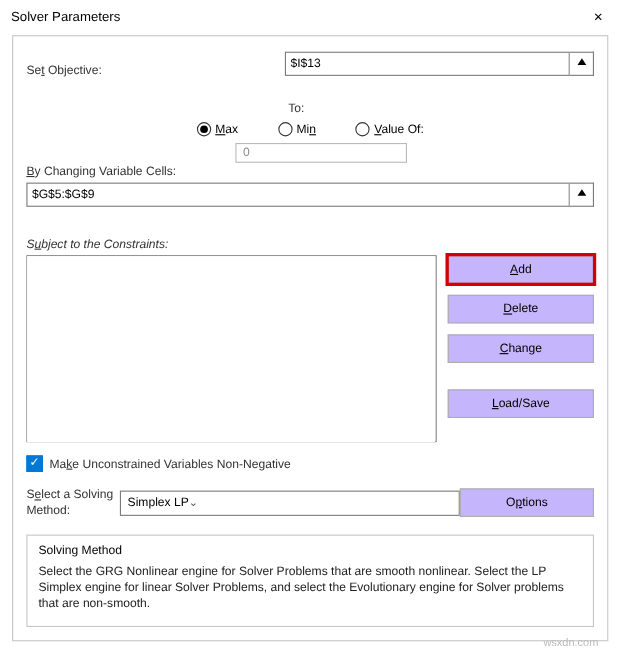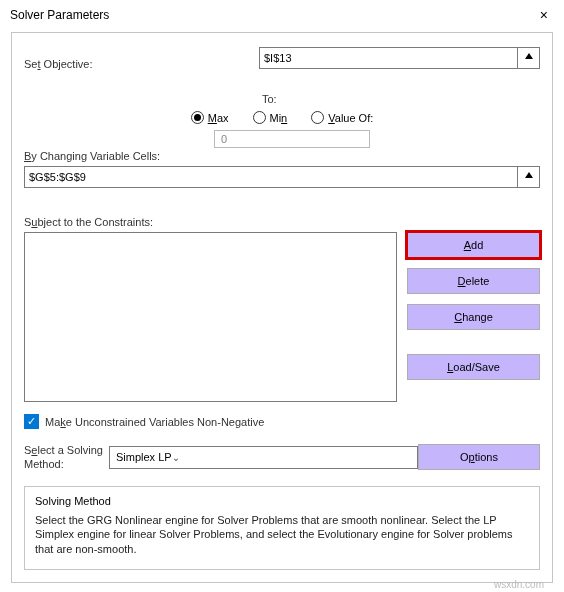--- a/index.html
+++ b/index.html
@@ -75,21 +75,21 @@
       display: flex;
       align-items: center;
       margin-bottom: 2px;
       gap: 6px;
       flex-direction: column;
     }
     .to-label { width: 40px; }
     .radio-group {
       display: flex;
       align-items: center;
-      gap: 24px;
+      gap: 36px;
     }
     .radio-item {
       display: flex;
       align-items: center;
       gap: 4px;
       cursor: pointer;
     }
     .radio-circle {
       width: 13px; height: 13px;
       border: 1px solid #333;
@@ -109,21 +109,21 @@
       flex: 1;
       height: 20px;
       border: 1px solid #b9b9b9;
       background: #ffffff;
       color: #888;
       padding: 2px 6px;
     }
     .u { text-decoration: underline; }
     .by-row { margin-bottom: 4px; }
     .by-input-row { margin-bottom: 16px; }
-    .subj-label { margin-bottom: 4px; }
+    .subj-label { margin-bottom: 4px; font-style: italic; }
     .constraints-area {
       display: flex;
       gap: 10px;
       margin-bottom: 12px;
     }
     .constraints-box {
       width: 373px;
       height: 170px;
       border: 1px solid #7a7a7a;
       background: #fff;

